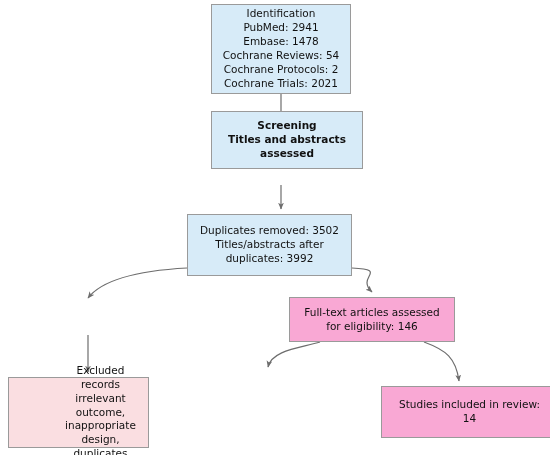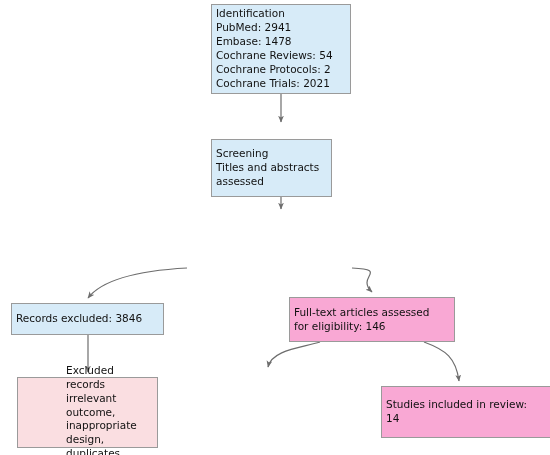--- a/index.html
+++ b/index.html
@@ -27,42 +27,42 @@
     height: 455px;
     pointer-events: none;
   }
   .node {
     position: absolute;
     box-sizing: border-box;
     border: 1px solid #9a9a9a;
     display: flex;
     align-items: center;
     justify-content: center;
-    text-align: left;
+    text-align: center;
     line-height: 1.32;
     color: #111111;
     font-size: 10.5px;
     padding: 3px 4px;
   }
   .node .label {
     white-space: pre-line;
     display: block;
     width: 100%;
   }
   .fill-blue  { background: #d7ebf8; }
   .fill-green { background: #f9a8d4; }
   .fill-pink  { background: #fadee1; }
 
   
   #node-identification  { left: 211px; top: 4px;   width: 140px; height: 90px;  }
-  #node-screening       { left: 211px; top: 139px; width: 121px; height: 58px;  }
+  #node-screening       { left: 211px; top: 111px; width: 152px; height: 58px; font-weight: bold;  }
   #node-duplicates      { left: 187px; top: 214px; width: 165px; height: 62px;  }
   #node-records-excluded{ left: 11px;  top: 303px; width: 153px; height: 32px;  }
   #node-fulltext-assessed{left: 289px; top: 297px; width: 166px; height: 45px;  }
-  #node-excluded-records{ left: 17px;  top: 377px; width: 141px; height: 71px; padding-left: 48px;  }
+  #node-excluded-records{ left: 8px;  top: 377px; width: 141px; height: 71px; padding-left: 48px;  }
   #node-fulltext-excluded{left: 188px; top: 372px; width: 161px; height: 78px;  }
   #node-studies-included{ left: 381px; top: 386px; width: 177px; height: 52px;  }
 </style>
 </head>
 <body>
 
 <div id="diagram">
 
   <svg id="connectors" viewBox="0 0 550 455" width="550" height="455" aria-hidden="true">
     <defs>
@@ -94,24 +94,26 @@
 Cochrane Protocols: 2
 Cochrane Trials: 2021</span>
   </div>
 
   <div class="node fill-blue" id="node-screening">
     <span class="label">Screening
 Titles and abstracts
 assessed</span>
   </div>
 
+  <div class="node fill-blue" id="node-duplicates">
+    <span class="label">Duplicates removed: 3502
+Titles/abstracts after
+duplicates: 3992</span>
+  </div>
 
-  <div class="node fill-blue" id="node-records-excluded">
-    <span class="label">Records excluded: 3846</span>
-  </div>
 
   <div class="node fill-green" id="node-fulltext-assessed">
     <span class="label">Full-text articles assessed
 for eligibility: 146</span>
   </div>
 
   <div class="node fill-pink" id="node-excluded-records">
     <span class="label">Excluded records
 irrelevant outcome,
 inappropriate design,

